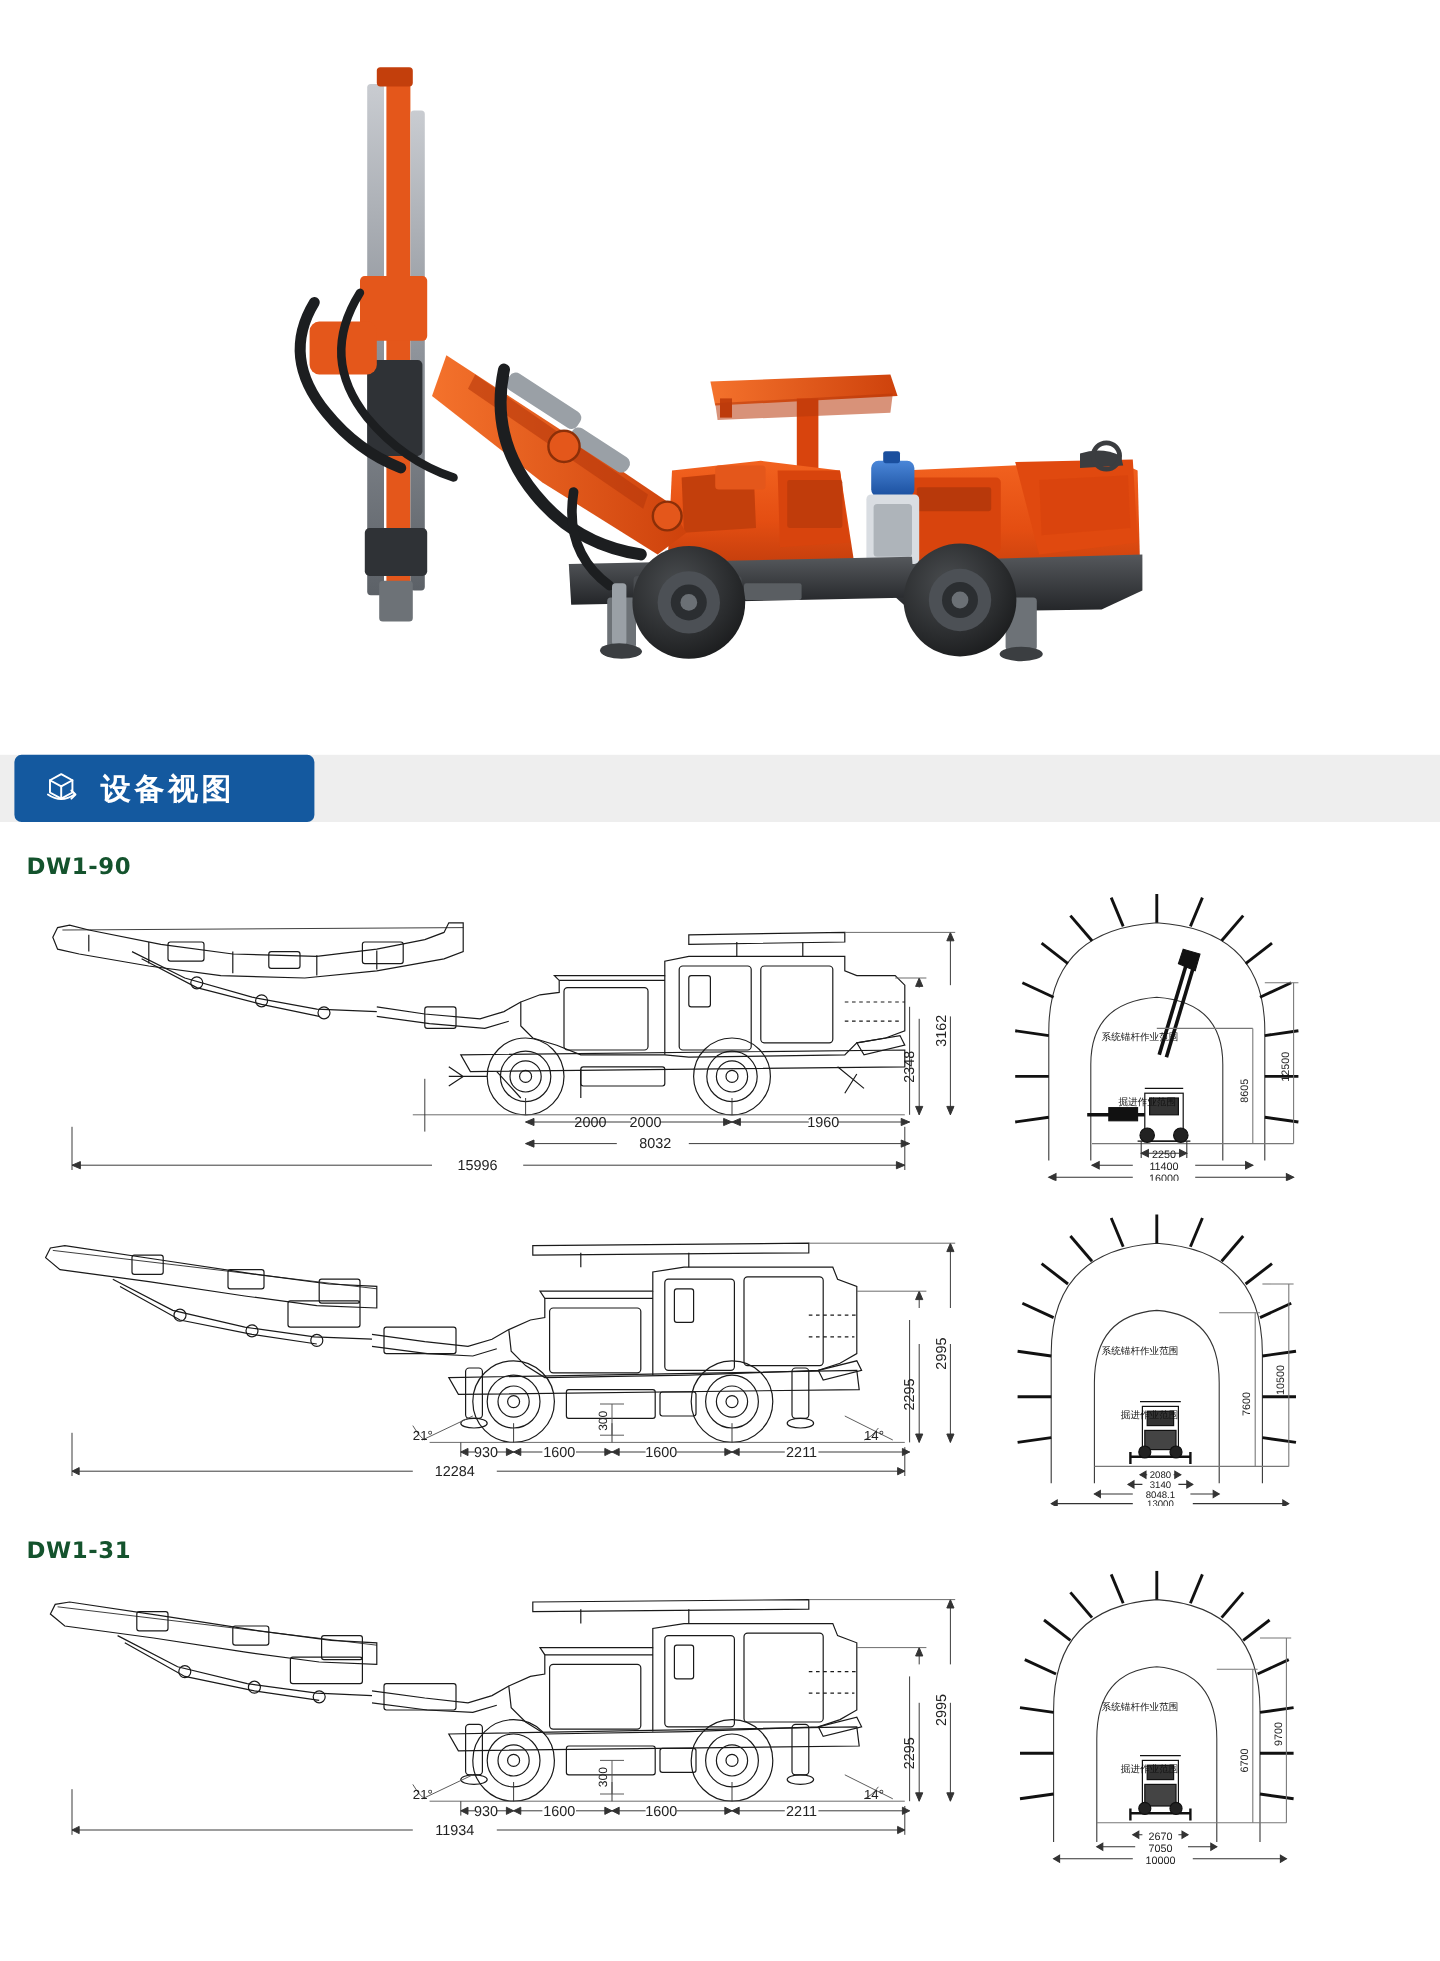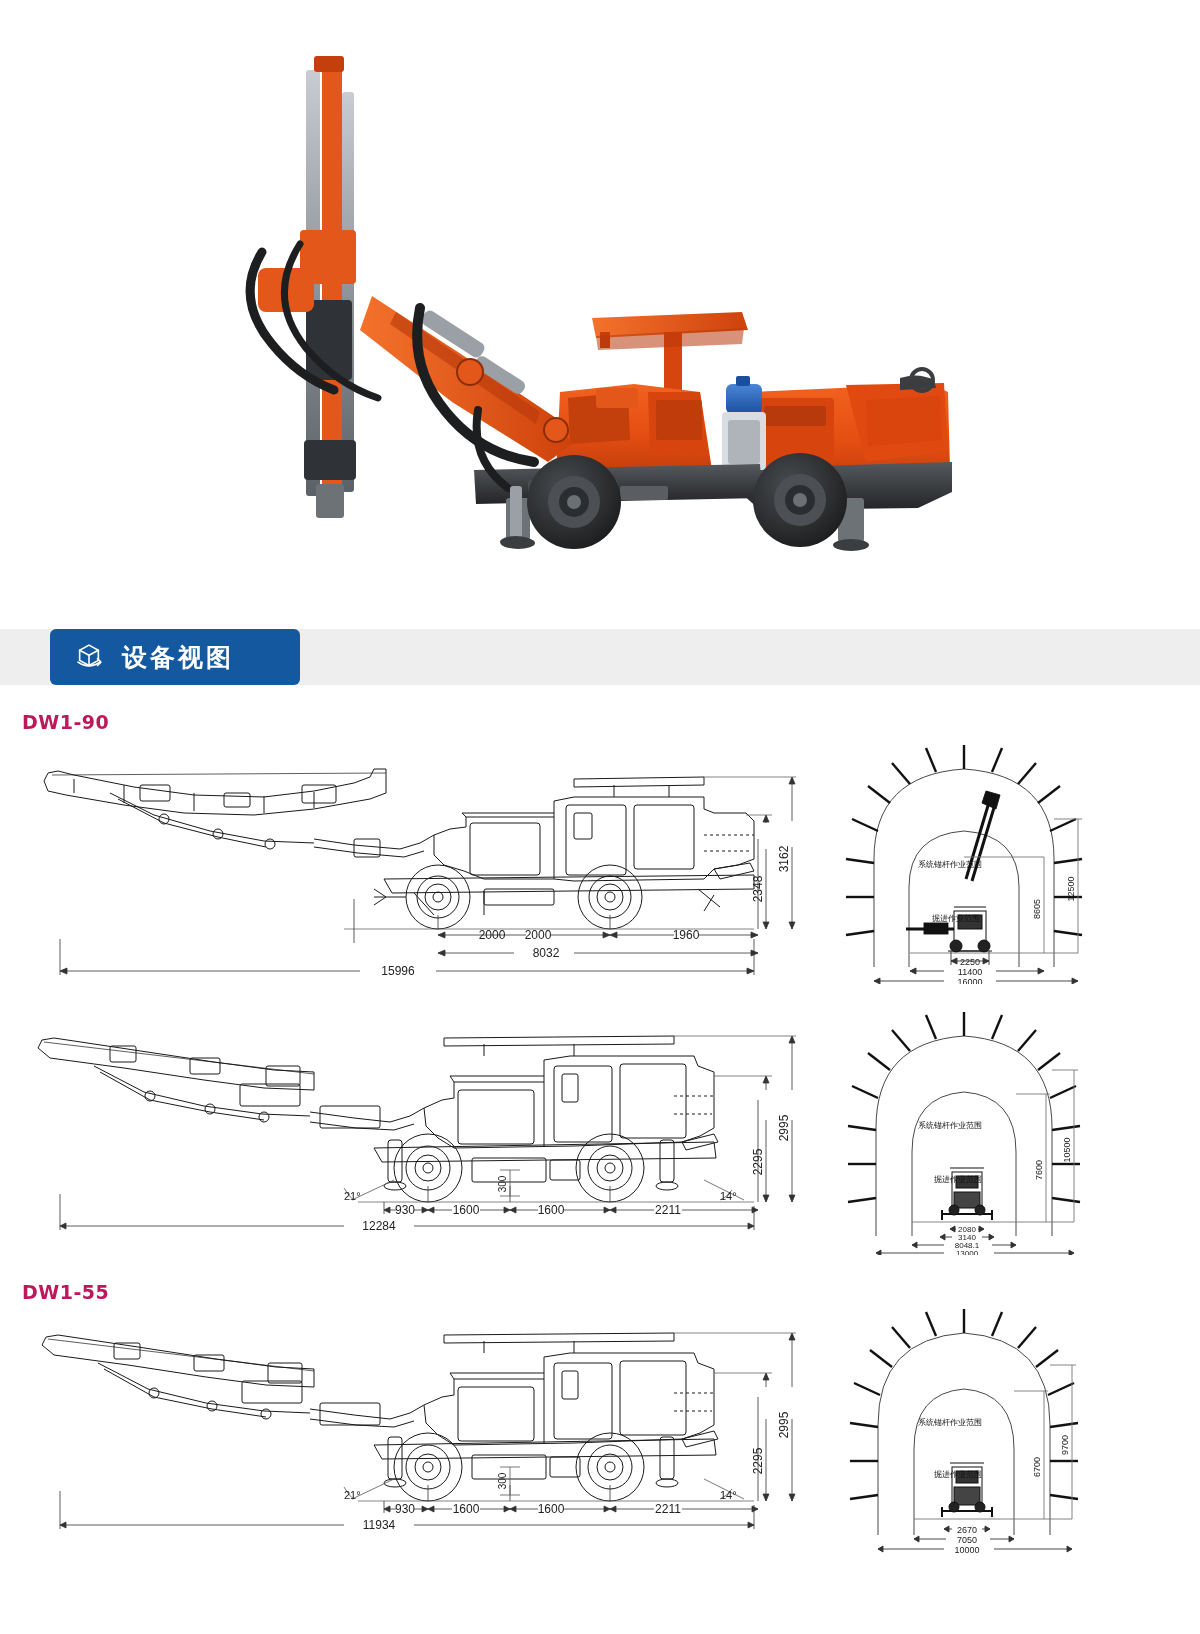--- a/index.html
+++ b/index.html
@@ -33,35 +33,34 @@
     background:#eeeeee;
   }
   .section-tab{
     position:absolute; left:12px; top:0;
     height:56px; min-width:250px;
     background:#14599f;
     border-radius:6px 6px 6px 6px;
     display:flex; align-items:center;
     padding:0 28px 0 22px;
     gap:16px;
-    margin-left:38px;
   }
   .section-tab .cube-ico{ width:34px; height:34px; flex:0 0 34px; }
   .section-title{
     color:#ffffff; font-size:25px; font-weight:700; letter-spacing:3px;
     line-height:1;
     font-family:"DejaVu Sans","Liberation Sans",sans-serif;
   }
 
   
   .drawings{ padding:0 14px; }
   .model-block{ position:relative; margin-top:26px; }
   .model-label{
     font-size:19px; font-weight:700; letter-spacing:.5px;
-    color:#be185d; margin:0 0 6px 8px;
+    color:#14532d; margin:0 0 6px 8px;
     font-family:"DejaVu Sans","Liberation Sans",sans-serif;
   }
   .model-row{
     display:flex; align-items:flex-start; gap:0;
   }
   .side-view{ width:800px; height:245px; position:relative; }
   .front-view{ width:360px; height:245px; position:relative; }
   svg{ display:block; }
   .dimtxt{ font-family:"Liberation Sans",sans-serif; fill:#222; }
   .cn{ font-family:"DejaVu Sans",sans-serif; fill:#111; }
@@ -557,21 +556,21 @@
           <text class="dimtxt" x="153" y="222" font-size="8" text-anchor="middle">2080</text>
           <text class="dimtxt" x="153" y="230" font-size="8" text-anchor="middle">3140</text>
           <text class="dimtxt" x="153" y="238" font-size="8" text-anchor="middle">8048.1</text>
           <text class="dimtxt" x="153" y="246" font-size="8" text-anchor="middle">13000</text>
         </svg>
       </div>
     </div>
   </div>
 
   <div class="model-block">
-    <div class="model-label">DW1-55</div>
+    <div class="model-label">DW1-31</div>
     <div class="model-row">
 
       <div class="side-view">
         <svg viewBox="0 0 800 245" width="800" height="245">
           <g stroke="#1a1a1a" fill="none" stroke-width="1">
             <path d="M28 36 L32 28 L44 26 L124 38 L202 50 L262 58 L300 60 L300 78 L252 76 L192 68 L114 56 L40 46 Z"></path>
             <path d="M34 30 L300 62" stroke-width=".7"></path>
             <rect x="100" y="34" width="26" height="16" rx="2"></rect>
             <rect x="180" y="46" width="30" height="16" rx="2"></rect>
             <rect x="254" y="54" width="34" height="20" rx="2"></rect>

